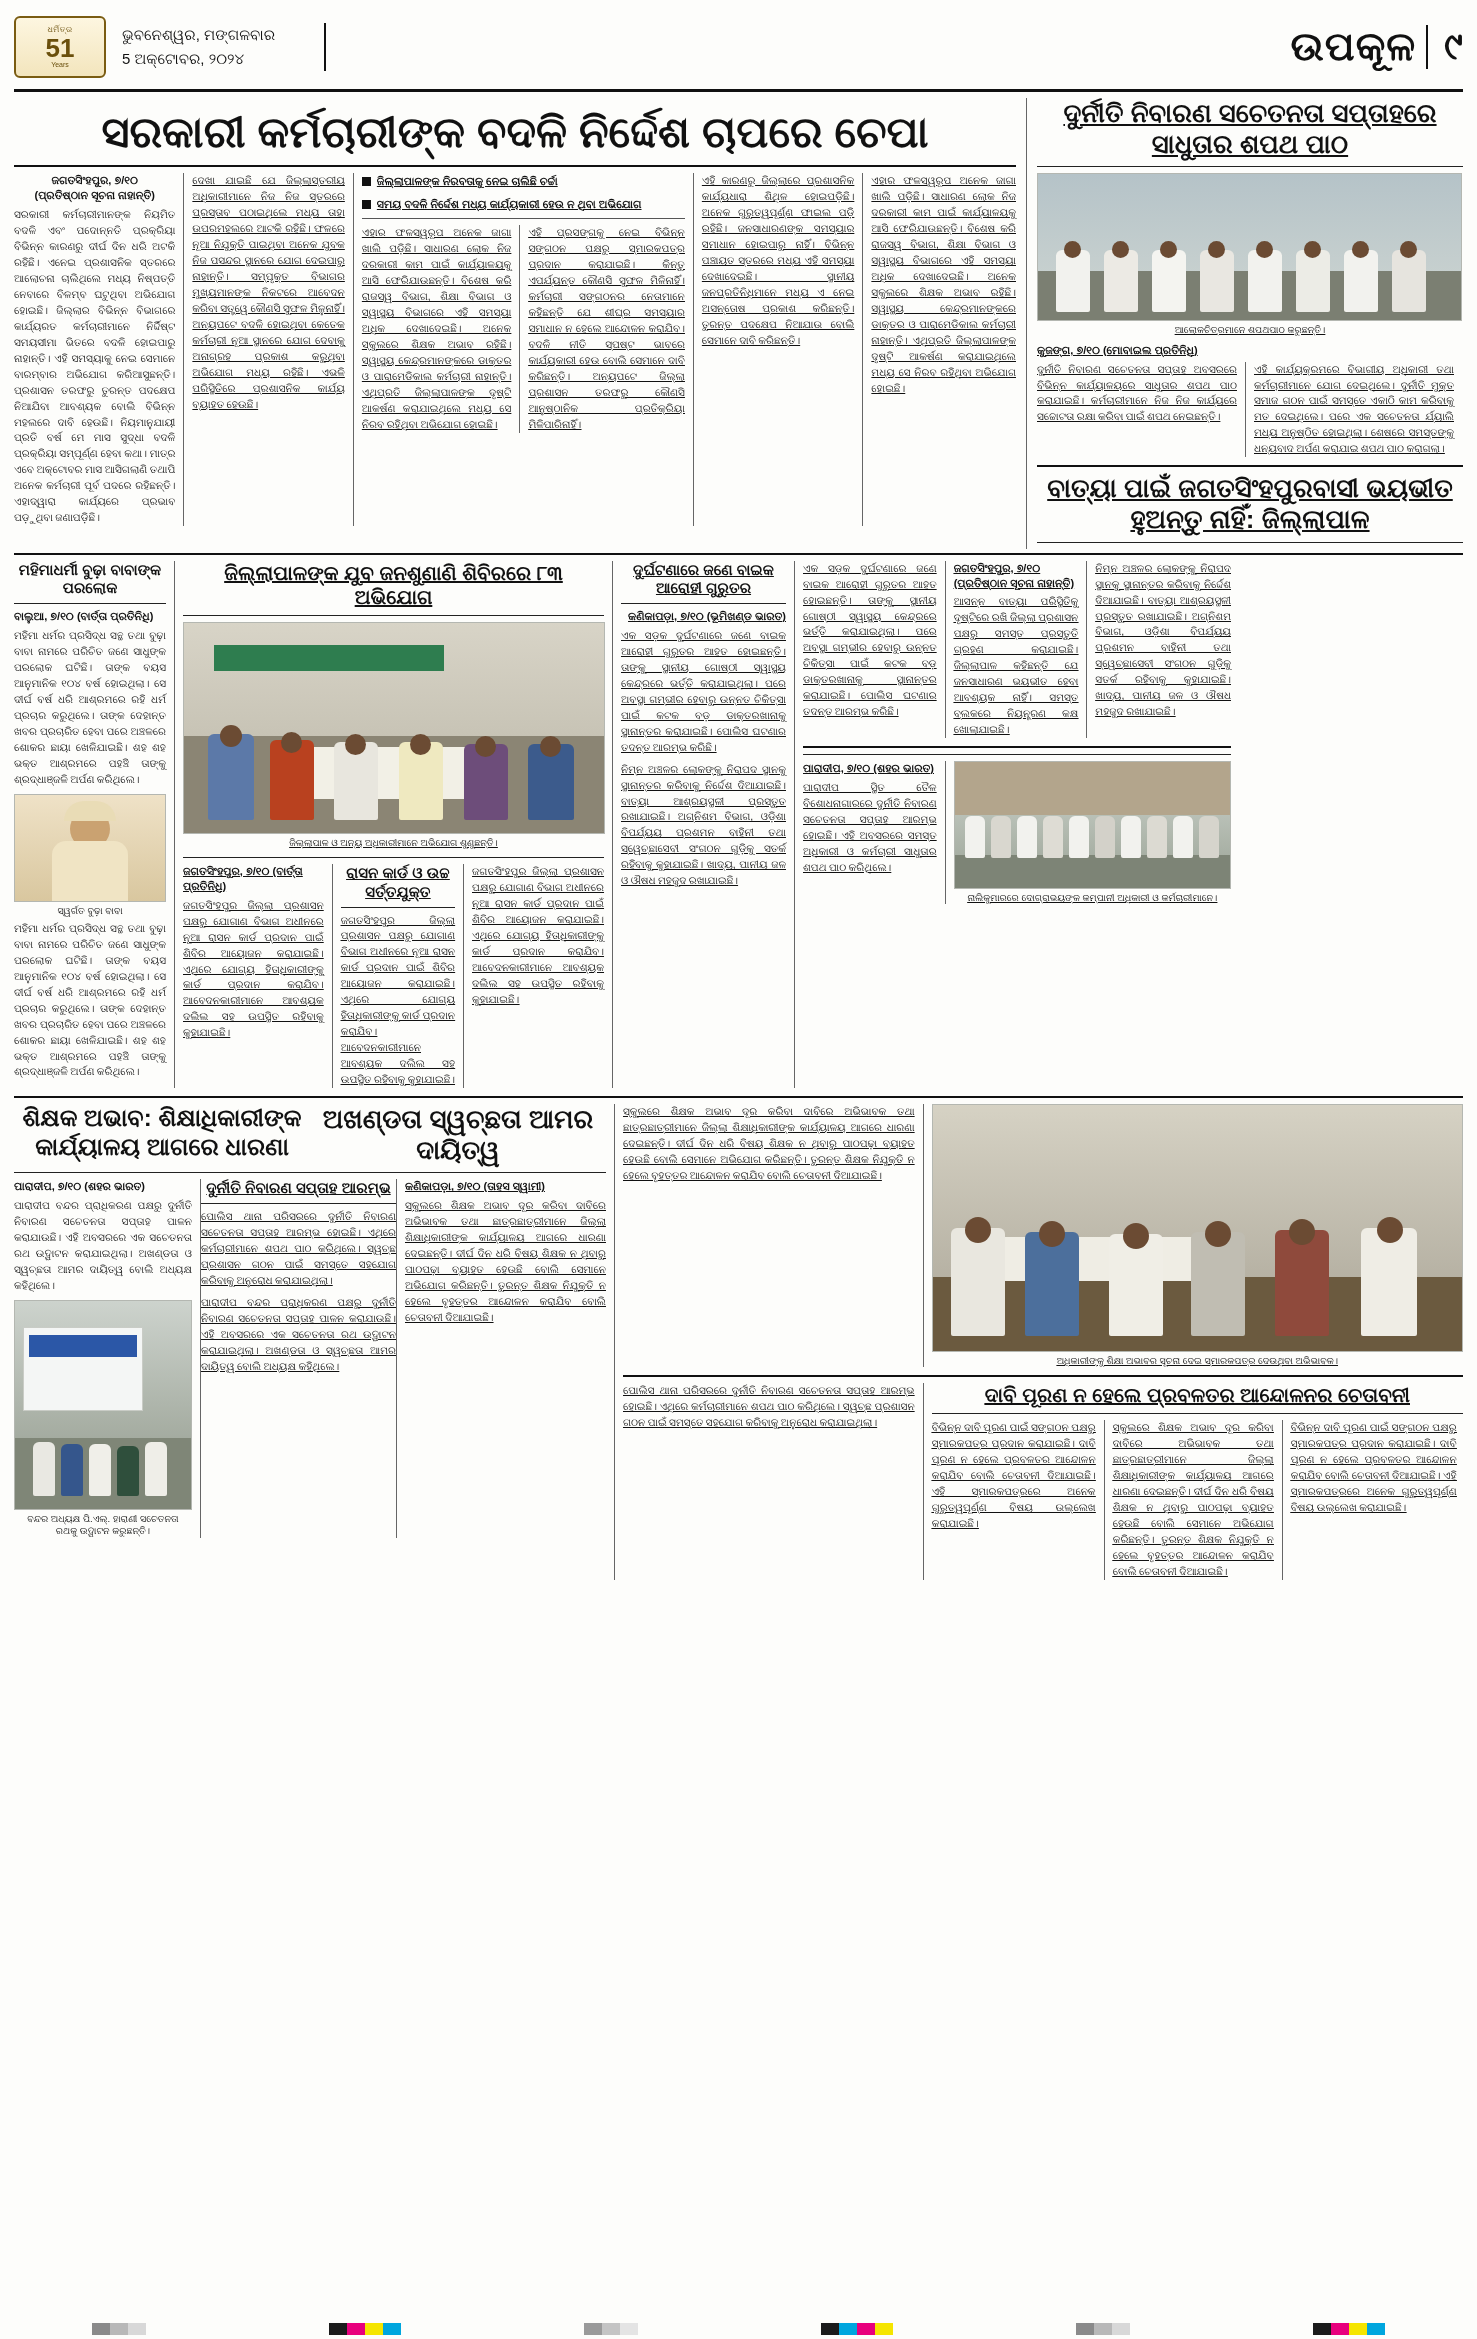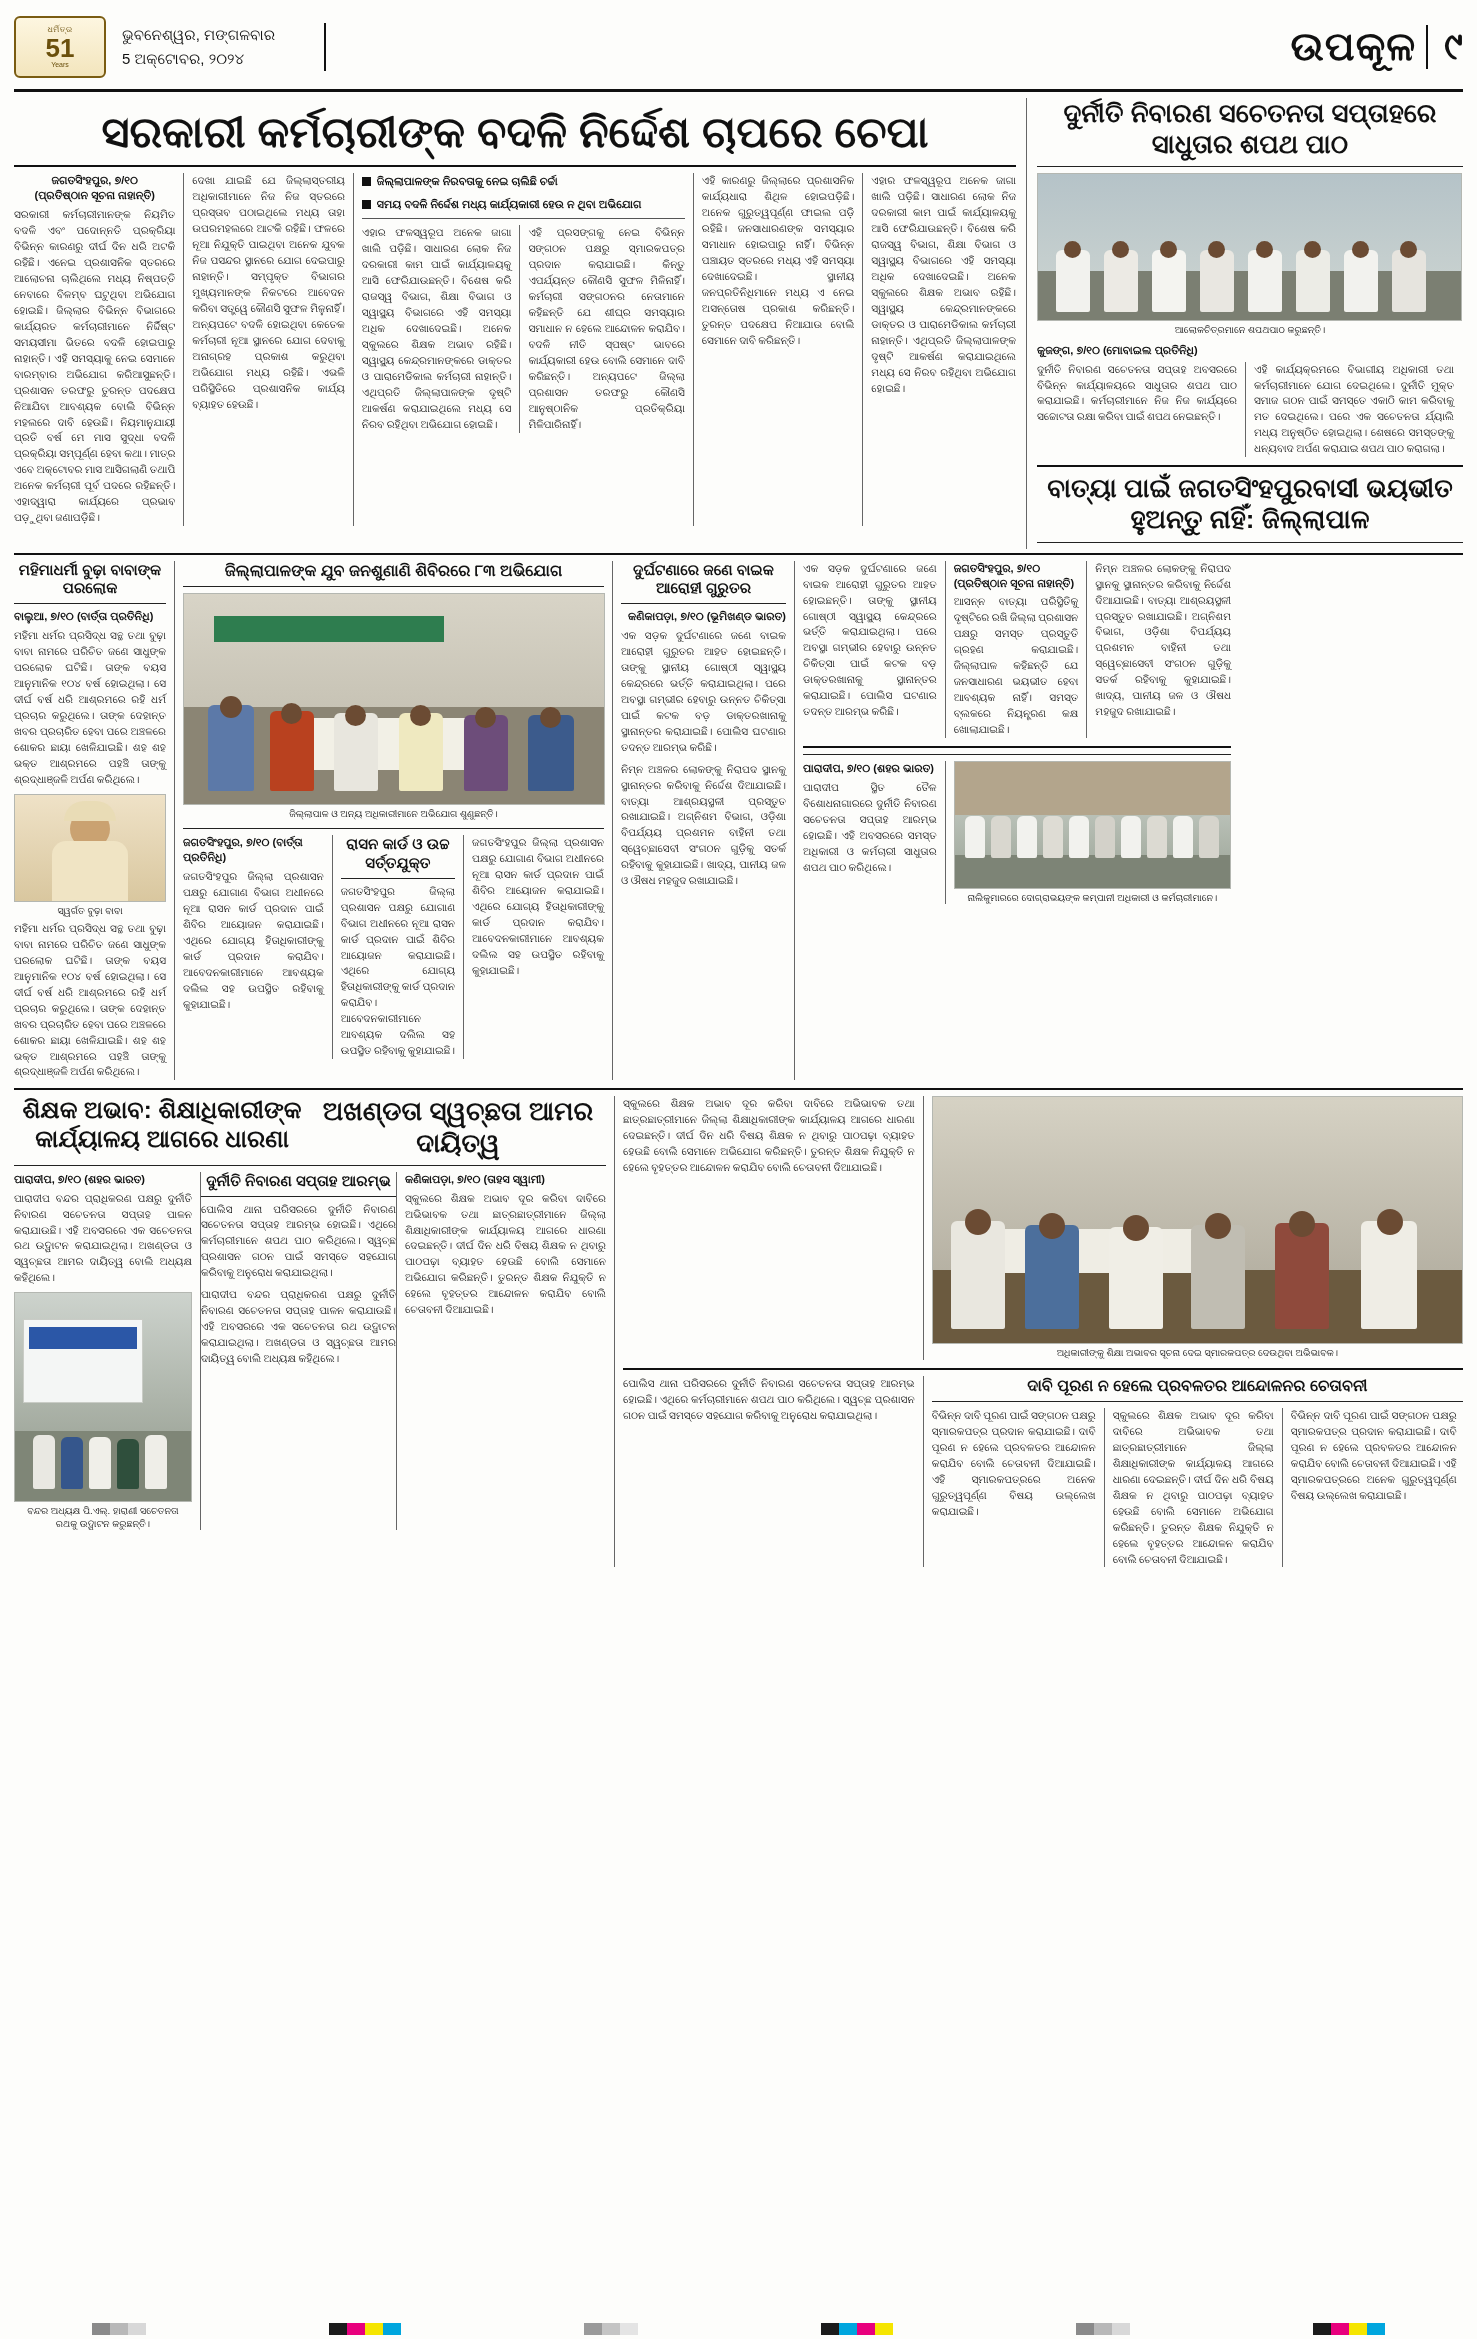--- a/index.html
+++ b/index.html
@@ -99,36 +99,36 @@
     border: 1px solid #b4b7b1;
   }
   .photo .sky { position:absolute; left:0; right:0; top:0; height:45%; background:linear-gradient(#b9c4cc,#dfe3e0); }
   .photo .fig { position:absolute; bottom:6%; border-radius:6px 6px 2px 2px; }
   .photo .head { position:absolute; border-radius:50%; background:#6b4b33; }
   .photo .tbl { position:absolute; background:#e8e6dd; }
 
   
   .flexrow { display:flex; }
   .col { }
-  .vline { border-left: 1px solid #666; }
+  .vline { border-left: 1px solid #666; text-decoration: underline; }
   .sep-h { border-top: 1px solid #555; margin: 6px 0; }
 
   .bullets { font-size: 11px; line-height:1.5; }
   .bullets .b { display:flex; margin-bottom:6px; }
   .bullets .sq { width:9px; height:9px; background:#111; margin:4px 6px 0 0; flex:none; }
   .bullets .btext { font-weight:bold; }
 
   .sub-head {
     font-size: 26px;
     font-weight: bold;
     text-align: center;
     line-height: 1.2;
   }
   .sub-head-sm {
-    font-size: 16px;
+    font-size: 20px;
     font-weight: bold;
     text-align: center;
     line-height: 1.2;
   }
   .sub-head-xs {
     font-size: 15px;
     font-weight: bold;
     text-align: center;
     line-height: 1.25;
   }

